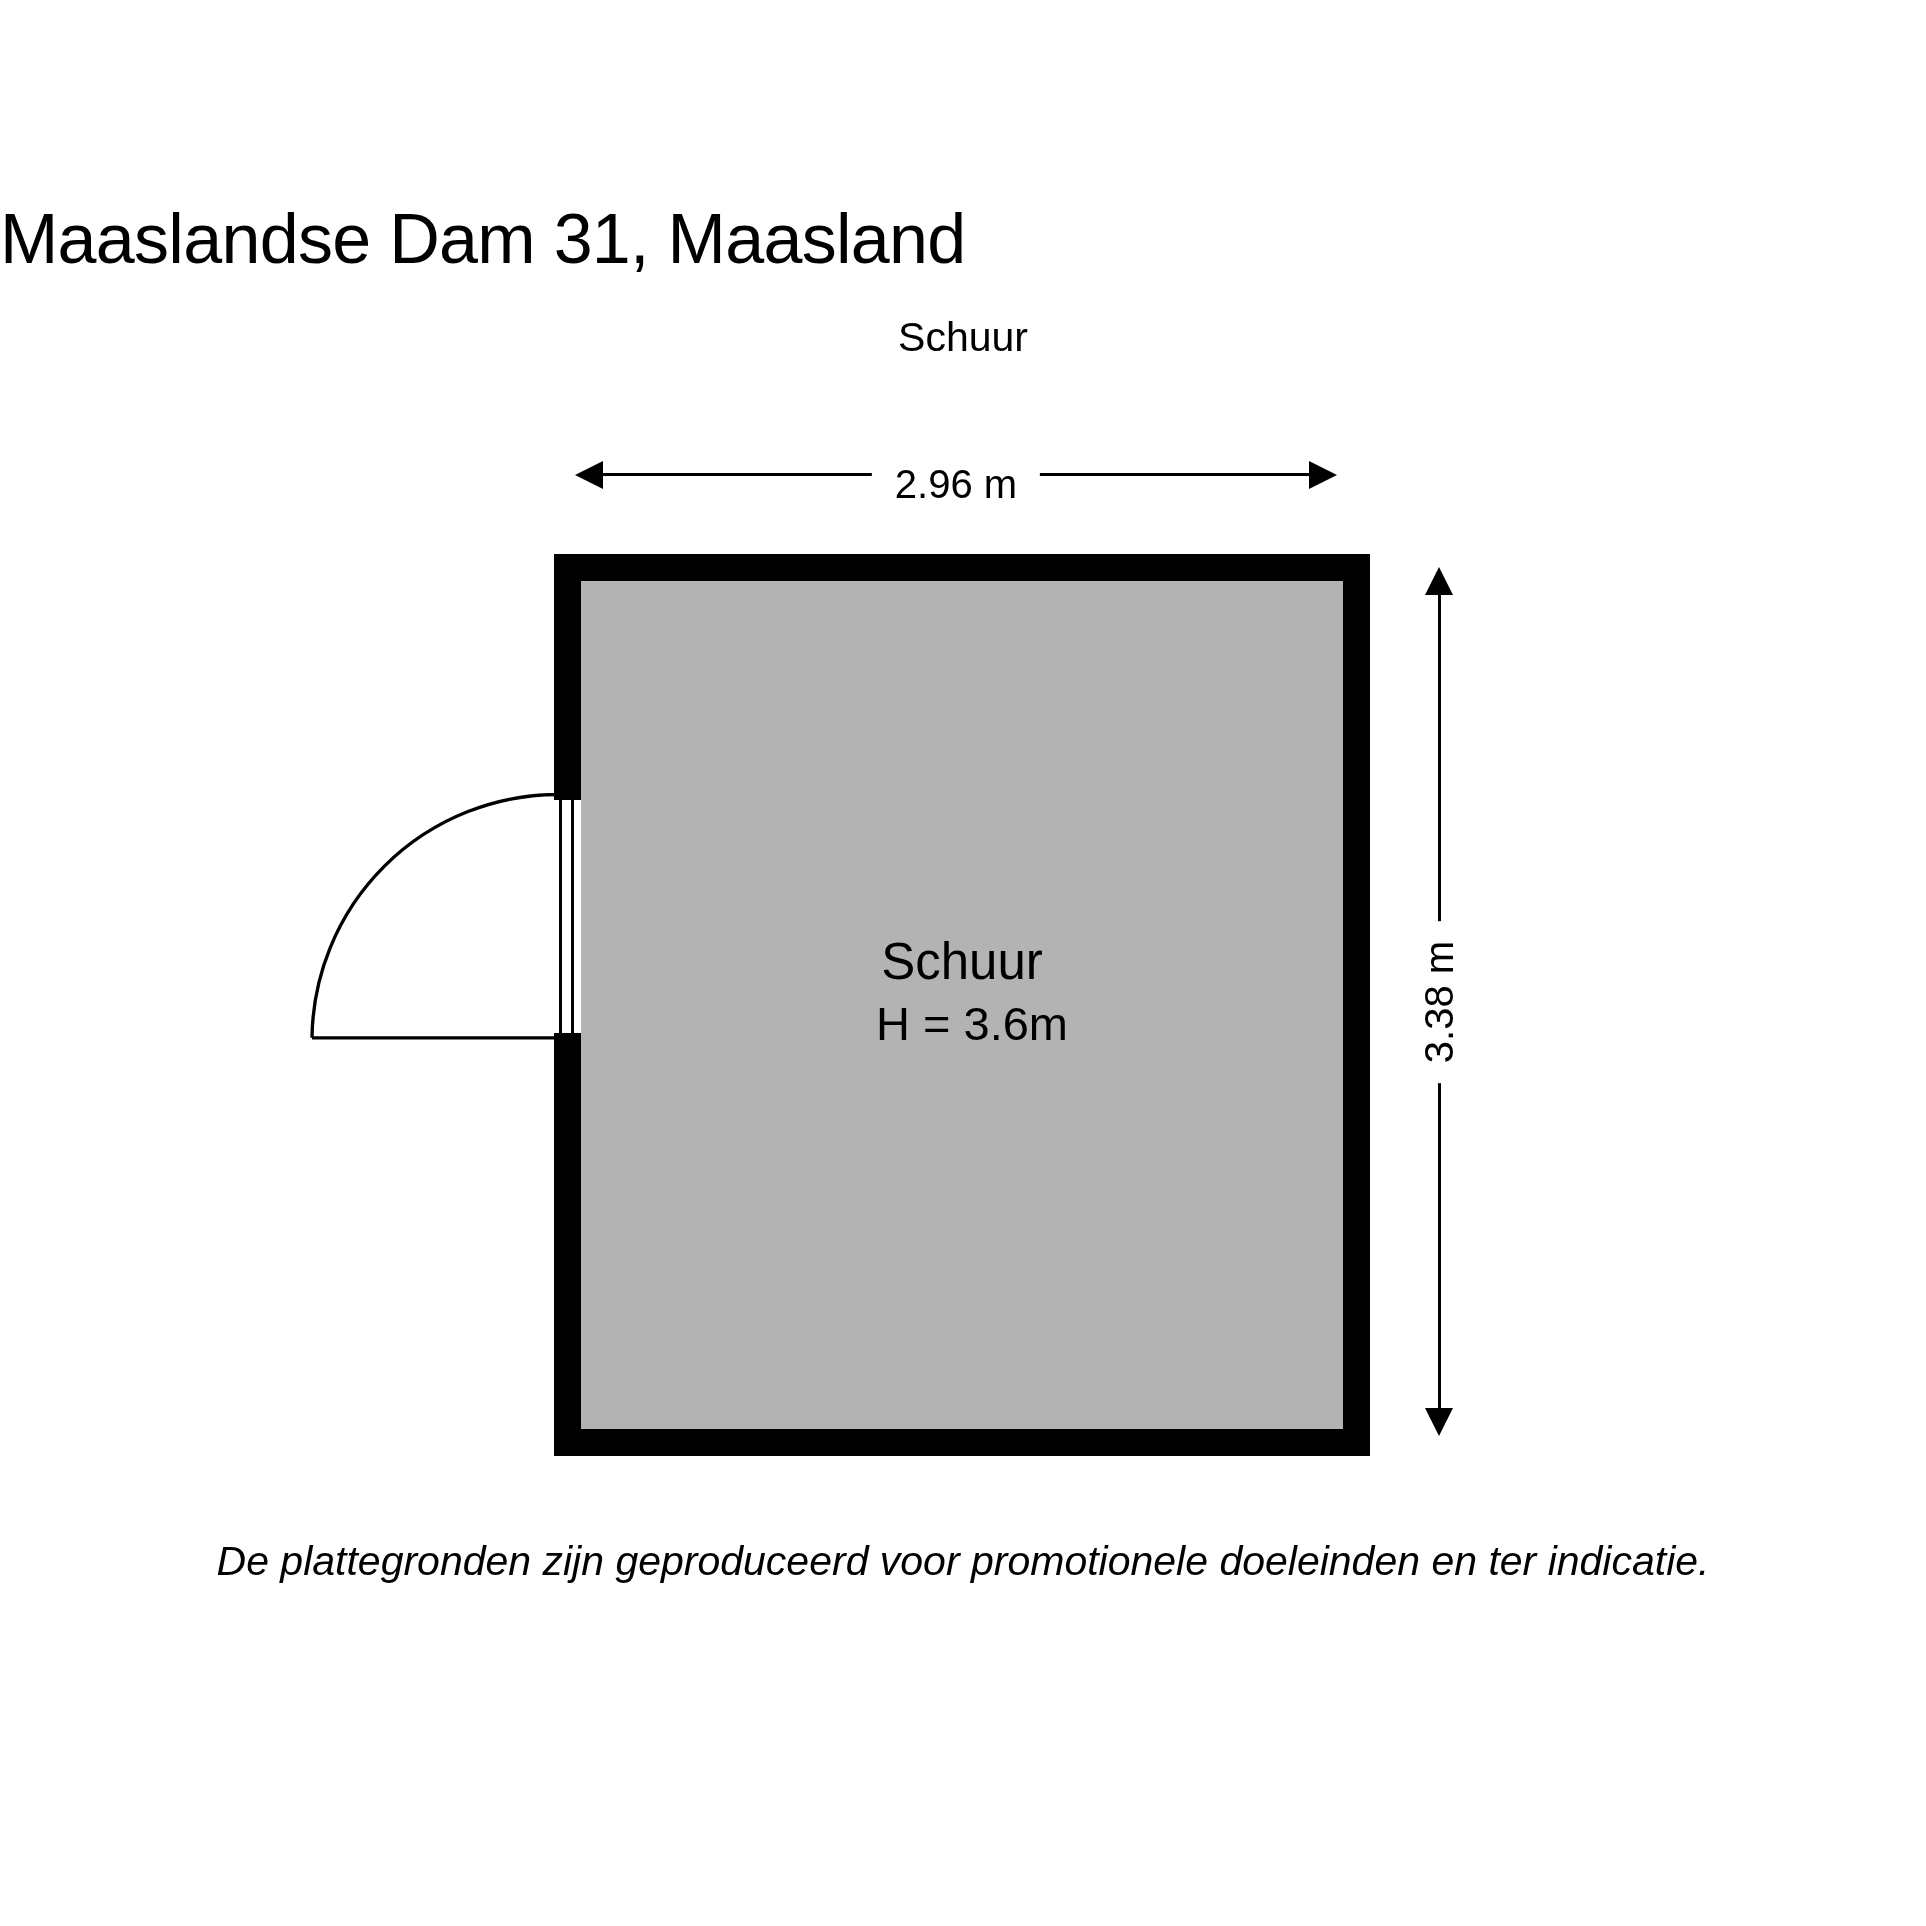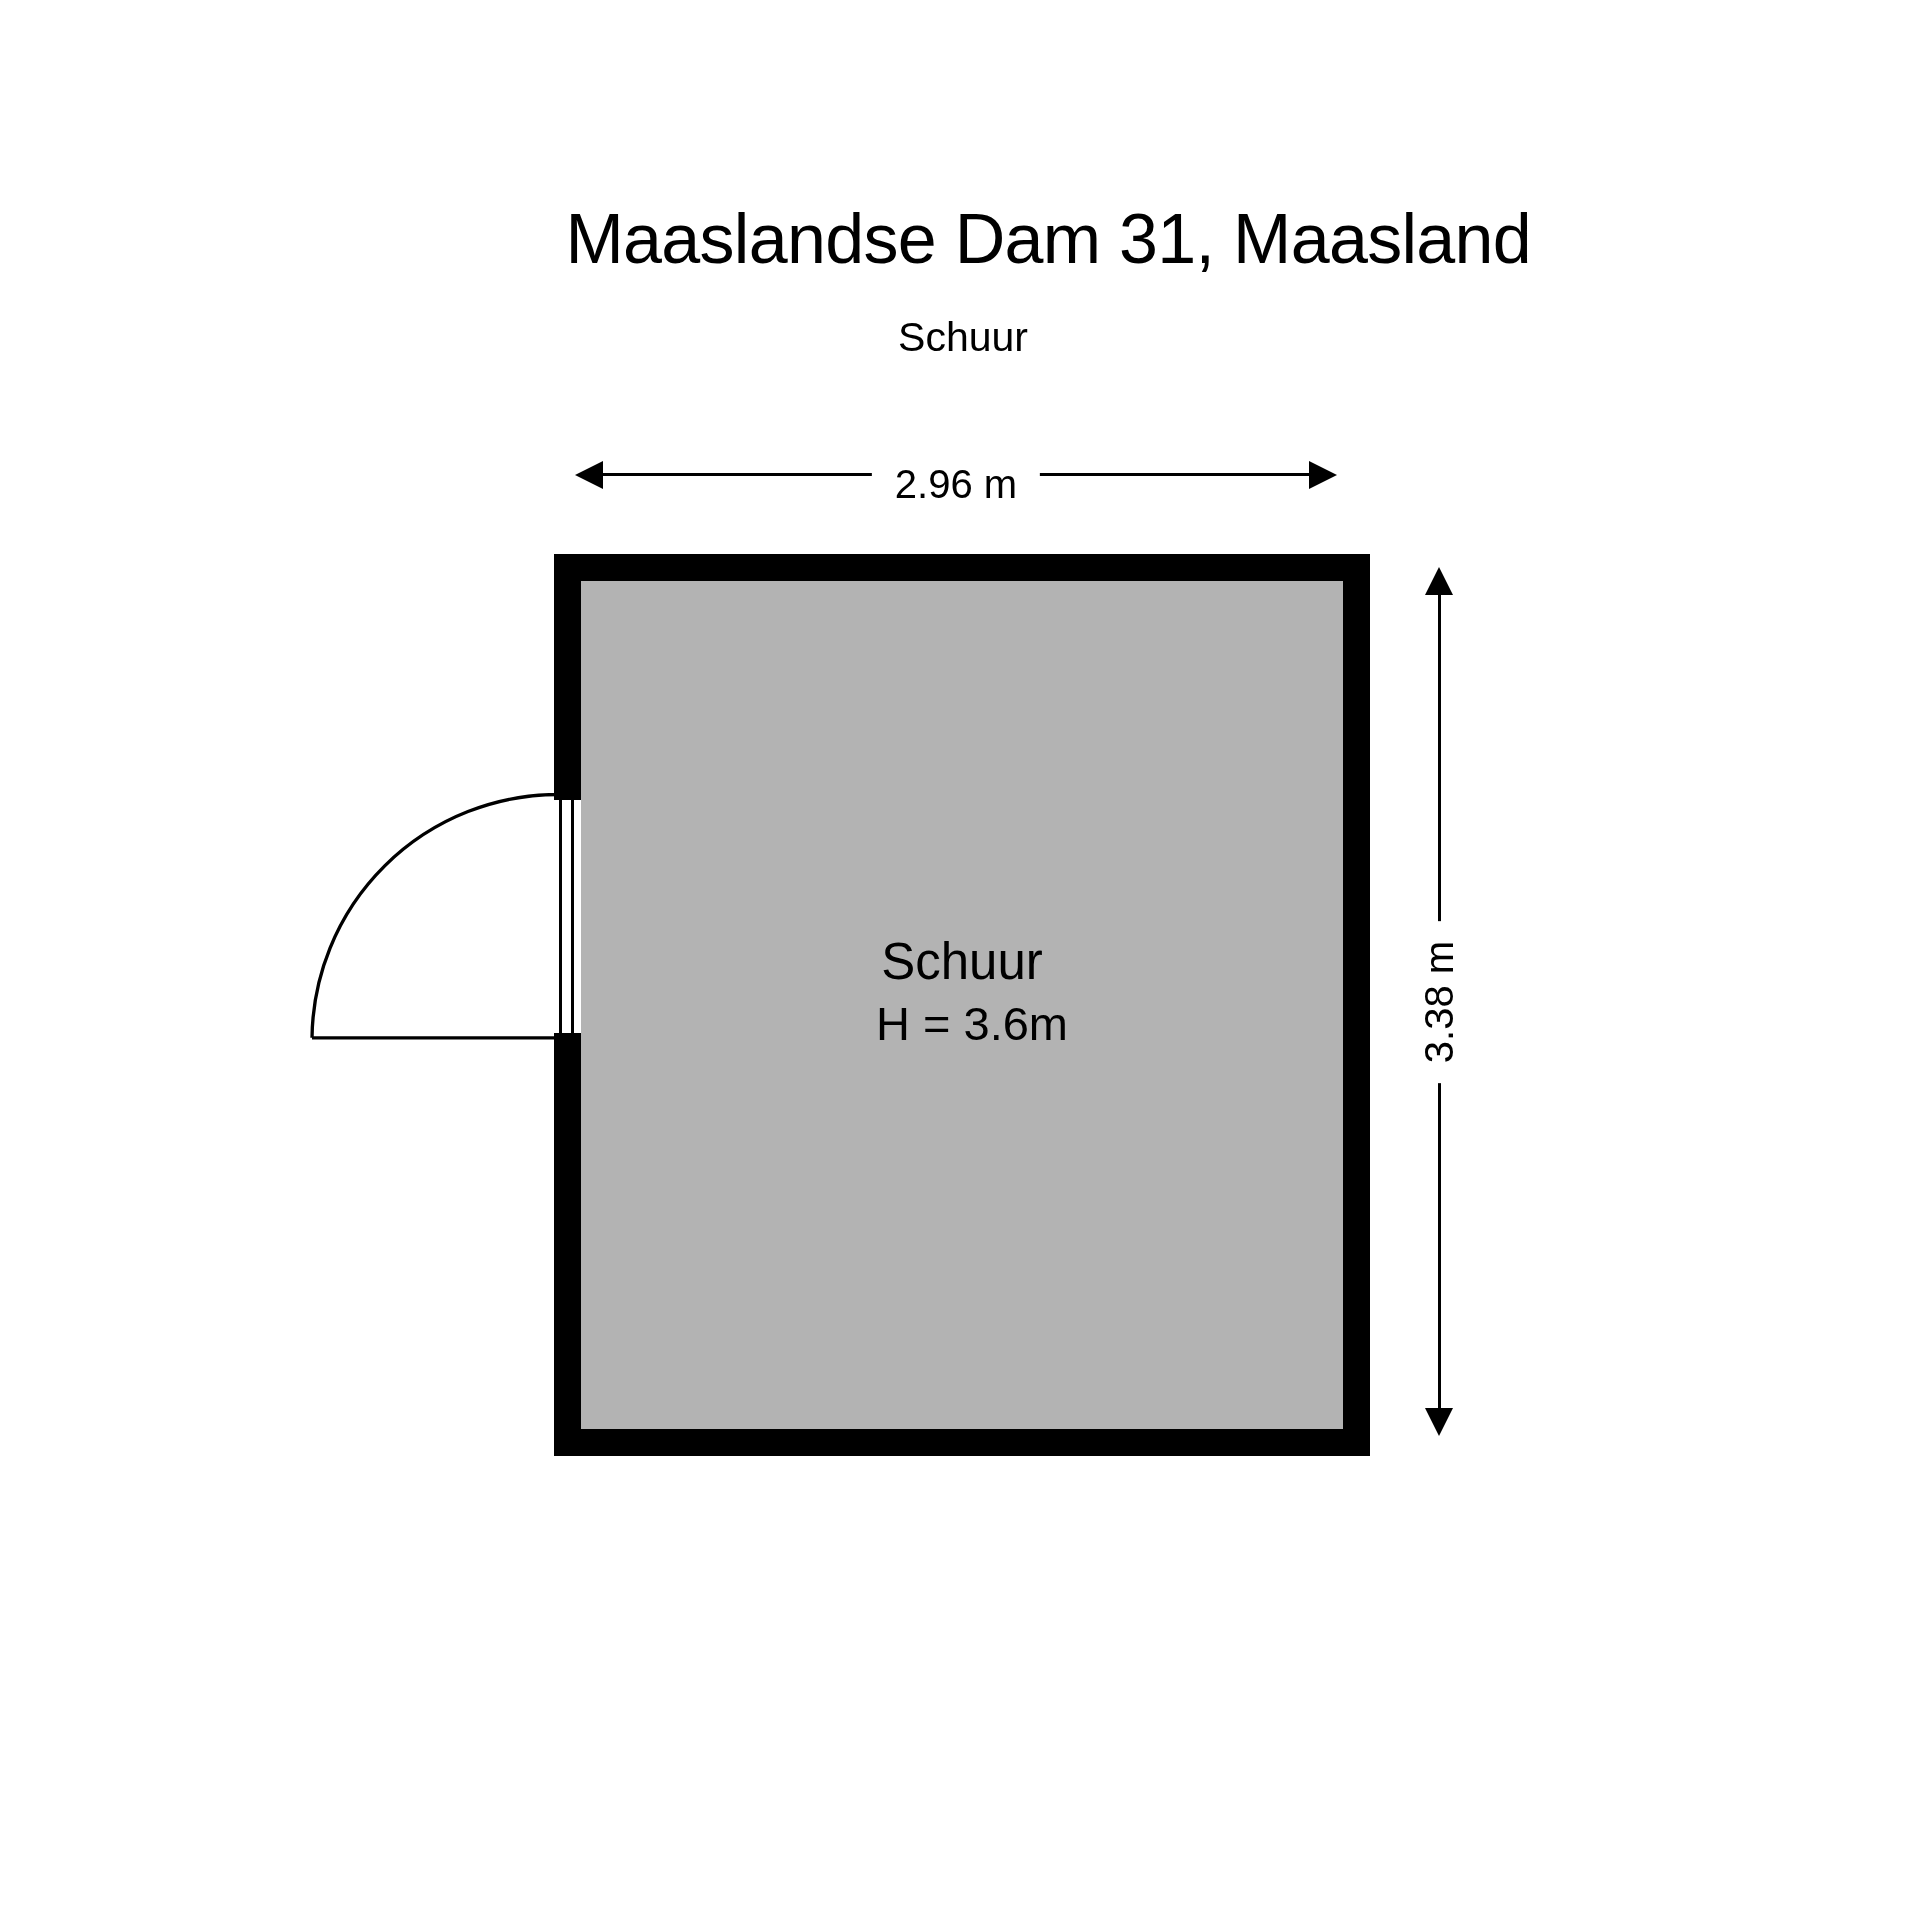--- a/index.html
+++ b/index.html
@@ -20,21 +20,21 @@
     width: 1926px;
     height: 1926px;
   }
 
   
   .title {
     position: absolute;
     top: 201px;
     left: 0;
     width: 1531px;
-    text-align: right;
+    text-align: left;
     font-size: 70px;
     font-weight: 400;
     letter-spacing: -0.7px;
     line-height: 1.1;
   }
   .subtitle {
     position: absolute;
     top: 314px;
     left: 0;
     width: 1926px;
@@ -255,16 +255,17 @@
       <line x1="6" y1="366" x2="374" y2="366" stroke="#000" stroke-width="5"></line>
     </svg>
   </div>
 
   <div class="room-label">
     <div class="name">Schuur</div>
     <div class="height">H = 3.6m</div>
   </div>
 
   <div class="footer">
+    <div class="l1">De plattegronden zijn geproduceerd voor promotionele doeleinden en ter indicatie.</div>
   </div>
 
 </div>
 
 
 </body></html>

